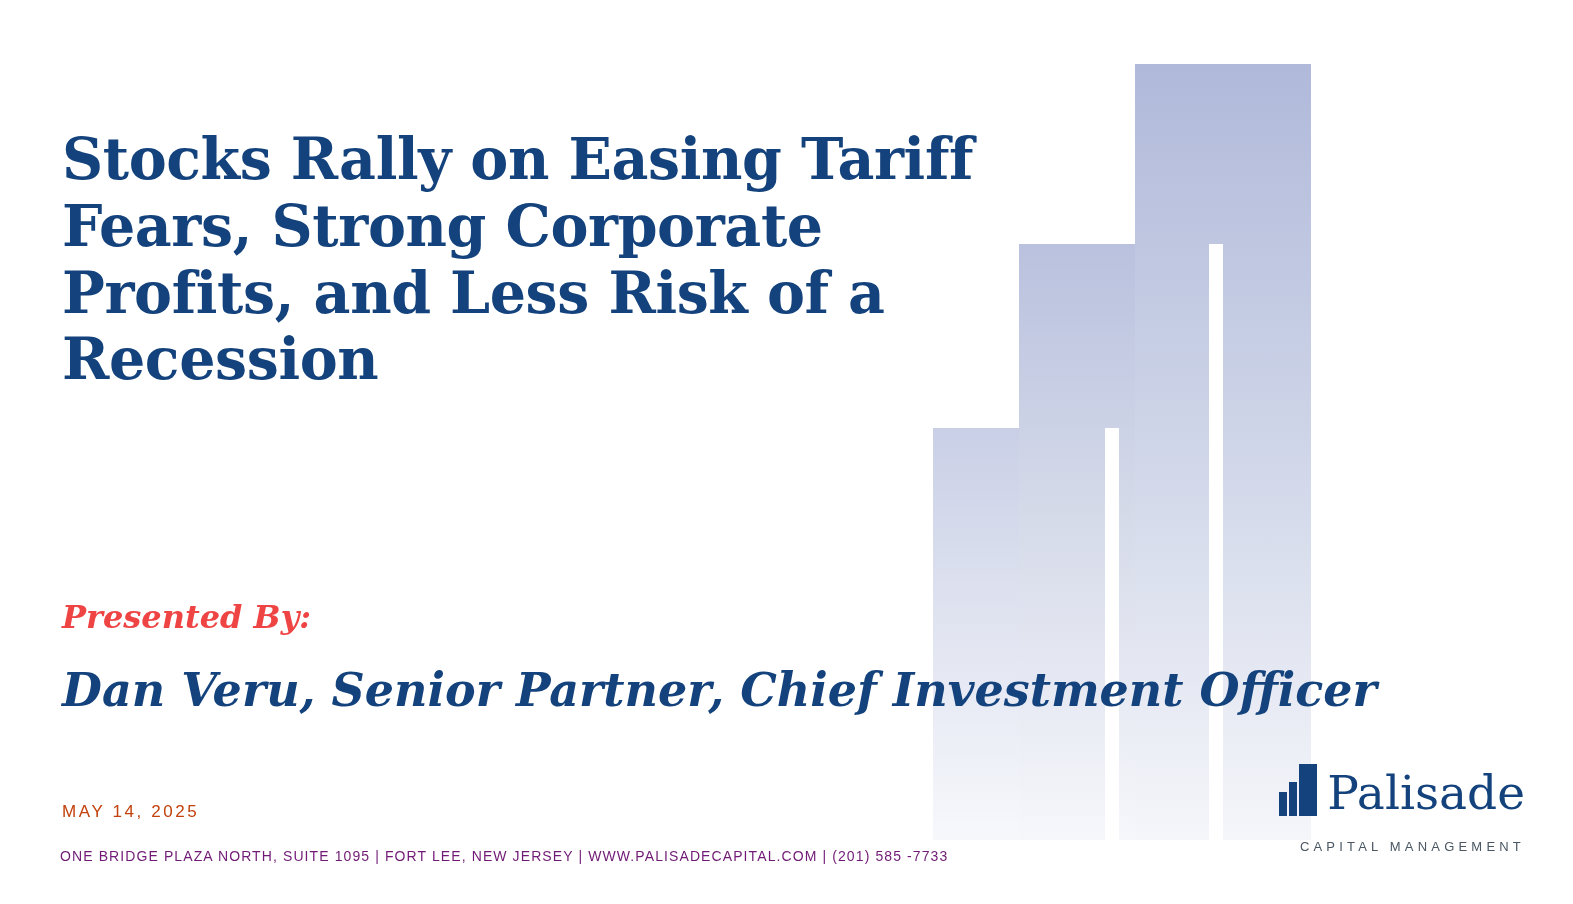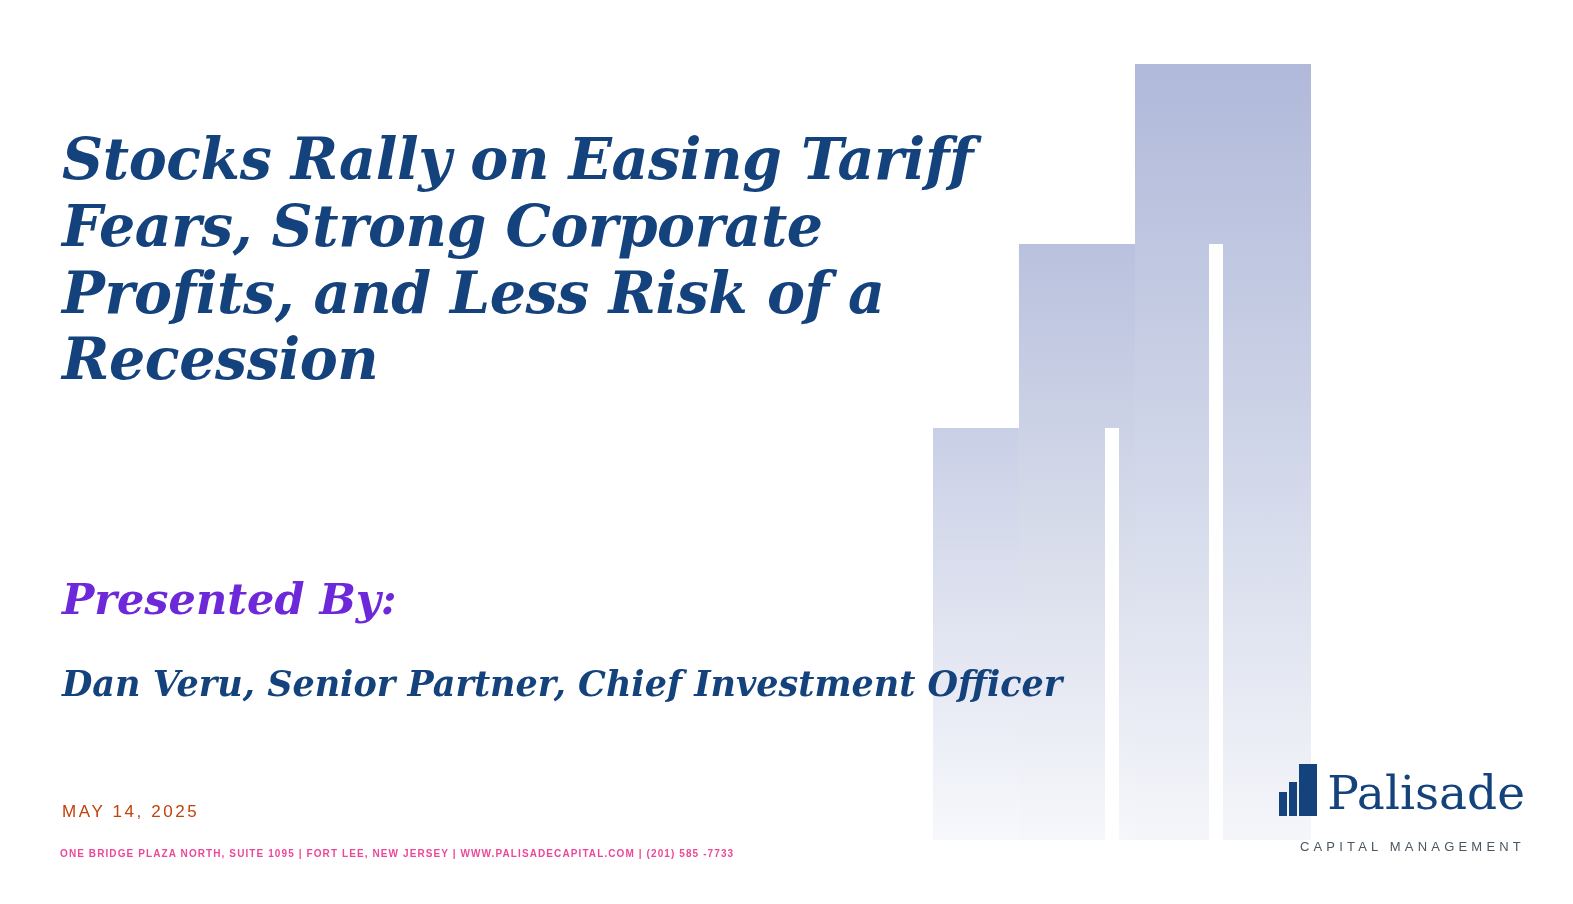--- a/index.html
+++ b/index.html
@@ -57,69 +57,68 @@
   .gap-1 { left: 172px; width: 14px; height: 412px; }
   .gap-2 { left: 276px; width: 14px; height: 596px; }
 
   
   .title {
     position: absolute;
     left: 62px;
     top: 88px;
     width: 960px;
     font-family: "DejaVu Serif", "Liberation Serif", serif;
-    font-style: italic;
     font-weight: bold;
     font-size: 57px;
     line-height: 1.17;
     color: #13427c;
     letter-spacing: -0.4px;
   }
 
   
   .presented-label {
     position: absolute;
     left: 62px;
-    top: 574px;
+    top: 598px;
     font-family: "DejaVu Serif", "Liberation Serif", serif;
     font-style: italic;
     font-weight: bold;
-    font-size: 43px;
-    color: #6d28d9;
+    font-size: 32px;
+    color: #ef4444;
   }
   .presenter {
     position: absolute;
     left: 62px;
     top: 663px;
     font-family: "DejaVu Serif", "Liberation Serif", serif;
     font-style: italic;
     font-weight: bold;
-    font-size: 35px;
+    font-size: 46px;
     color: #13427c;
     white-space: nowrap;
   }
 
   
   .date {
     position: absolute;
     left: 62px;
     top: 802px;
     font-size: 17px;
     letter-spacing: 2.6px;
     color: #c2410c;
     font-weight: 500;
   }
   .address {
     position: absolute;
     left: 60px;
     top: 848px;
-    font-size: 10px;
+    font-size: 14px;
     letter-spacing: 1.1px;
-    color: #ec4899;
-    font-weight: 700;
+    color: #701a75;
+    font-weight: 400;
     white-space: nowrap;
   }
 
   
   .logo {
     position: absolute;
     right: 48px;
     bottom: 50px;
     display: flex;
     flex-direction: column;

